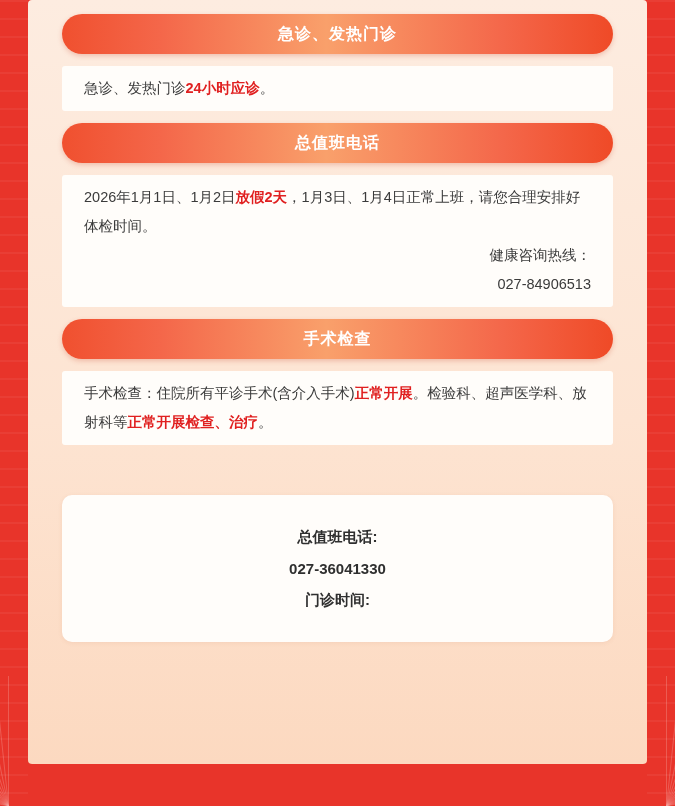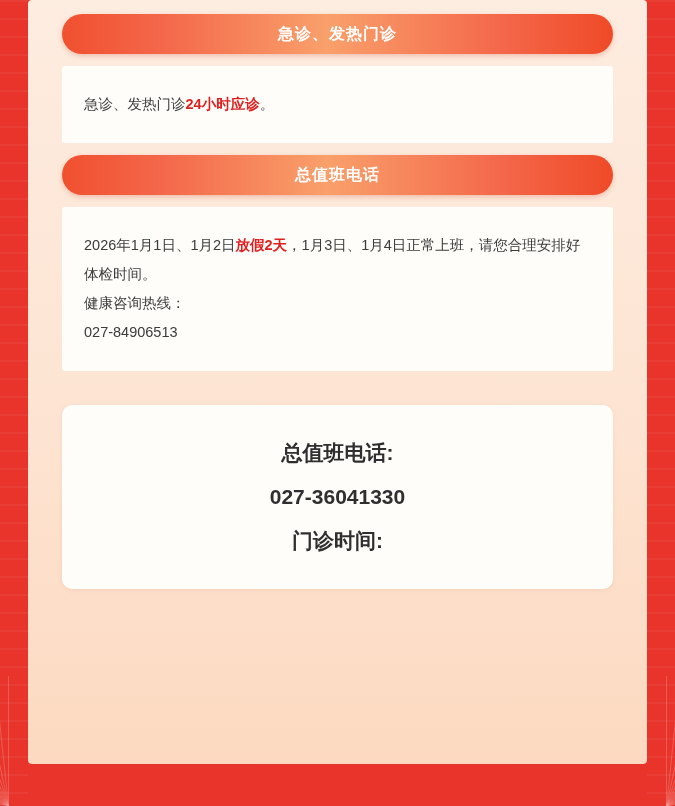--- a/index.html
+++ b/index.html
@@ -74,37 +74,37 @@
     display: flex;
     align-items: center;
     justify-content: center;
     box-shadow: 0 2px 5px rgba(200,60,30,.25);
   }
 
   .sec-body {
     background: #fffdfa;
     margin-top: 12px;
     border-radius: 3px;
-    padding: 24px 22px;
+    padding: 8px 22px;
     font-size: 14.5px;
     line-height: 2;
     color: #3b3b3b;
   }
   .sec-body p { text-indent: 0; }
   .indent { text-indent: 2em; }
-  .center { text-align: left; }
+  .center { text-align: right; }
   .hl { color: #e02020; font-weight: bold; }
 
   .card {
     background: #fffdfa;
     border-radius: 10px;
-    margin-top: 34px;
+    margin-top: 50px;
     padding: 26px 24px;
     text-align: center;
-    font-size: 21px;
+    font-size: 15px;
     font-weight: bold;
     line-height: 2.1;
     color: #2f2f2f;
     box-shadow: 0 1px 4px rgba(180,100,70,.10);
   }
 </style>
 </head>
 <body>
 
 <div class="side-pattern left"></div>
@@ -153,20 +153,26 @@
         </div>
       </div>
       <div class="section">
         <div class="sec-title">总值班电话</div>
         <div class="sec-body">
           <p class="indent"><span>2026年1月1日、1月2日</span><span class="hl">放假2天</span><span>，1月3日、1月4日正常上班，请您合理安排好体检时间。</span></p>
           <p class="center"><span>健康咨询热线：</span></p>
           <p class="center"><span>027-84906513</span></p>
         </div>
       </div>
+      <div class="section">
+        <div class="sec-title">手术检查</div>
+        <div class="sec-body">
+          <p class="indent"><span>手术检查：住院所有平诊手术(含介入手术)</span><span class="hl">正常开展</span><span>。检验科、超声医学科、放射科等</span><span class="hl">正常开展检查、治疗</span><span>。</span></p>
+        </div>
+      </div>
     </div>
 
   <div class="card">
     <div>总值班电话:</div>
     <div>027-36041330</div>
     <div>门诊时间:</div>
   </div>
 
 </div>
 

